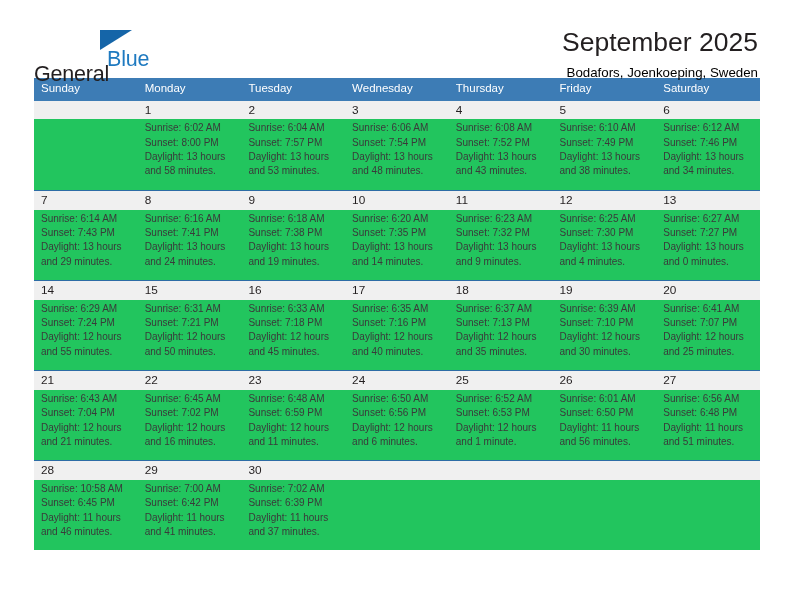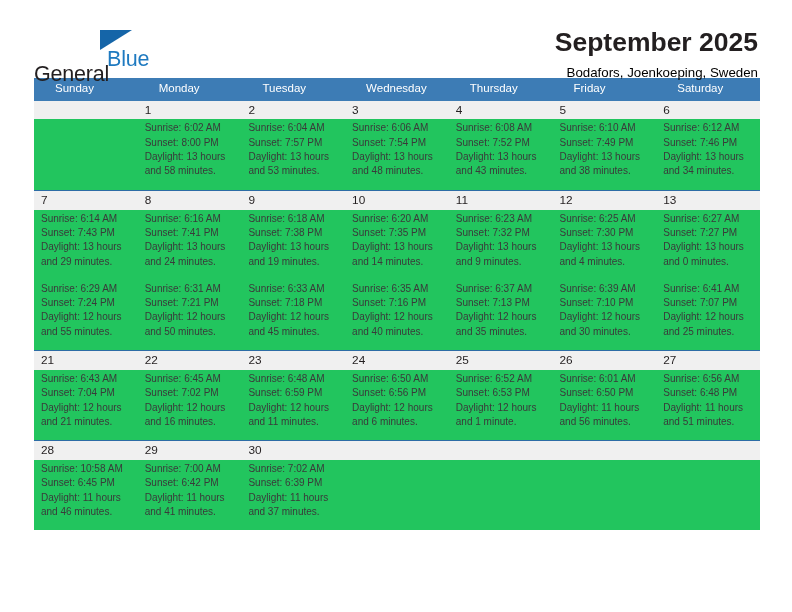--- a/index.html
+++ b/index.html
@@ -55,21 +55,21 @@
     color: #1f7ac0;
     margin-left: 44px;
   }
 
   .title-block {
     text-align: right;
     padding-top: 2px;
   }
   .cal-title {
     font-size: 26.5px;
-    font-weight: bold;
+    font-weight: normal;
     color: #231f20;
     line-height: 1.1;
     letter-spacing: 0px;
   }
   .cal-subtitle {
     margin-top: 8px;
     font-size: 13.3px;
     color: #000000;
   }
 
@@ -82,21 +82,21 @@
     width: 726px;
     border-collapse: collapse;
     table-layout: fixed;
   }
   table.cal th {
     background: #3d7cb5;
     color: #ffffff;
     font-size: 11.5px;
     font-weight: normal;
     text-align: left;
-    padding: 5px 7px 6px 21px;
+    padding: 5px 7px 6px 7px;
     height: 21px;
     line-height: 1;
   }
   
   tr.daynum-row td {
     background: #f0f0f0;
     font-size: 11.8px;
     color: #231f20;
     padding: 3px 7px 3px 7px;
     height: 18px;
@@ -244,20 +244,29 @@
             <span class="line">Daylight: 13 hours</span>
             <span class="line">and 4 minutes.</span>
           </td>
           <td>
             <span class="line">Sunrise: 6:27 AM</span>
             <span class="line">Sunset: 7:27 PM</span>
             <span class="line">Daylight: 13 hours</span>
             <span class="line">and 0 minutes.</span>
           </td>
         </tr>
+        <tr class="daynum-row">
+          <td>14</td>
+          <td>15</td>
+          <td>16</td>
+          <td>17</td>
+          <td>18</td>
+          <td>19</td>
+          <td>20</td>
+        </tr>
         <tr class="info-row">
           <td>
             <span class="line">Sunrise: 6:29 AM</span>
             <span class="line">Sunset: 7:24 PM</span>
             <span class="line">Daylight: 12 hours</span>
             <span class="line">and 55 minutes.</span>
           </td>
           <td>
             <span class="line">Sunrise: 6:31 AM</span>
             <span class="line">Sunset: 7:21 PM</span>

